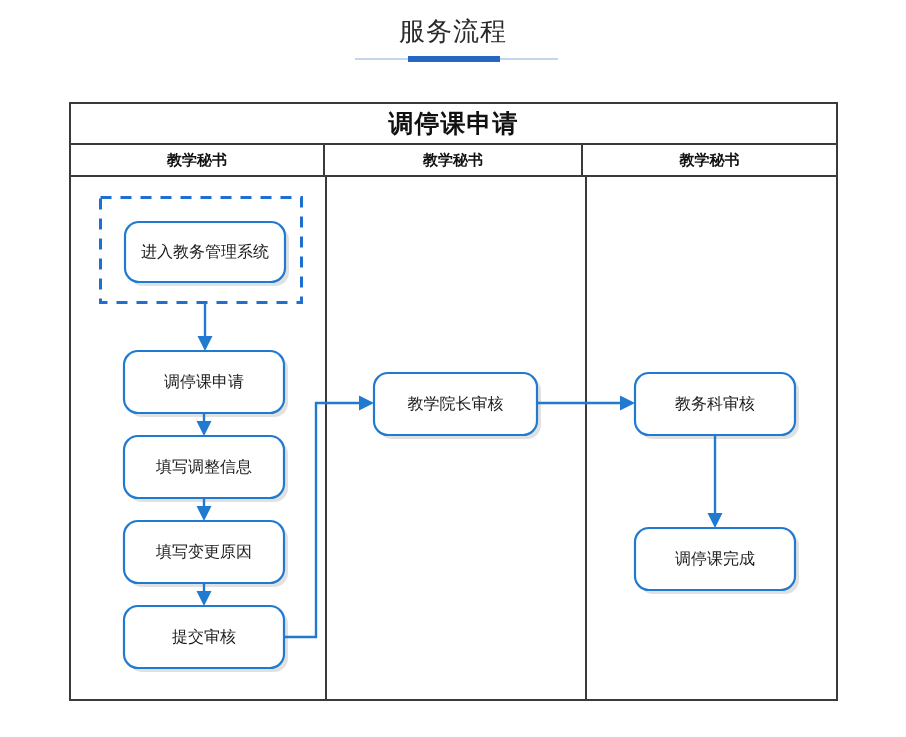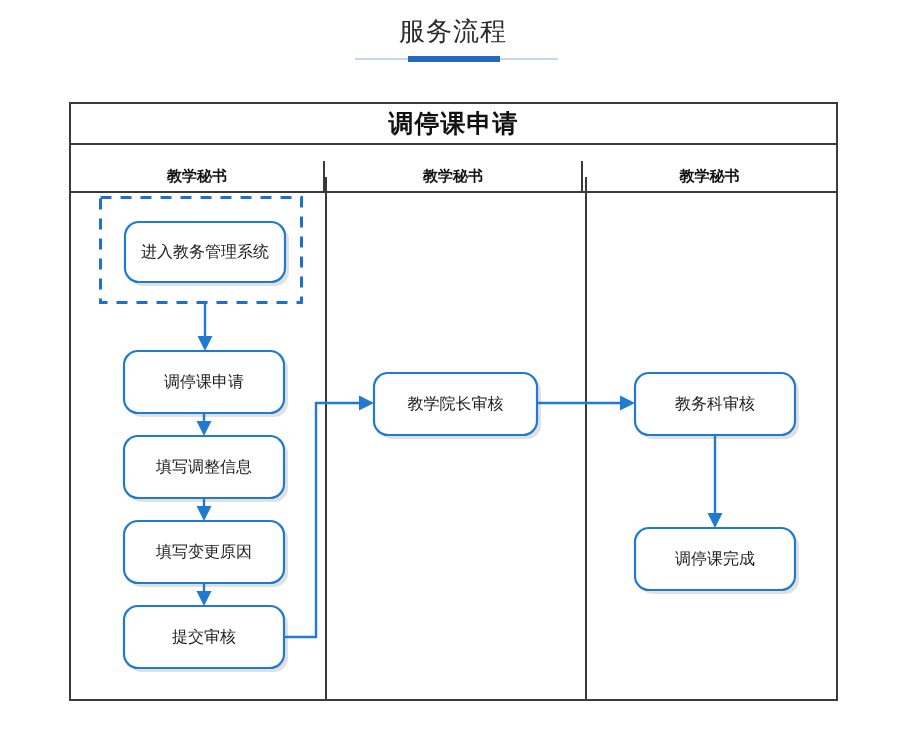--- a/index.html
+++ b/index.html
@@ -83,21 +83,20 @@
   }
   #table-header-row {
     position: absolute;
     left: 0;
     top: 41px;
     width: 100%;
     height: 32px;
     border-bottom: 2px solid #3a3a3a;
     box-sizing: border-box;
     display: flex;
-    margin-top: 16px;
   }
   .header-cell {
     display: flex;
     align-items: center;
     justify-content: center;
     font-size: 15px;
     font-weight: bold;
     color: #111111;
     box-sizing: border-box;
     height: 100%;

